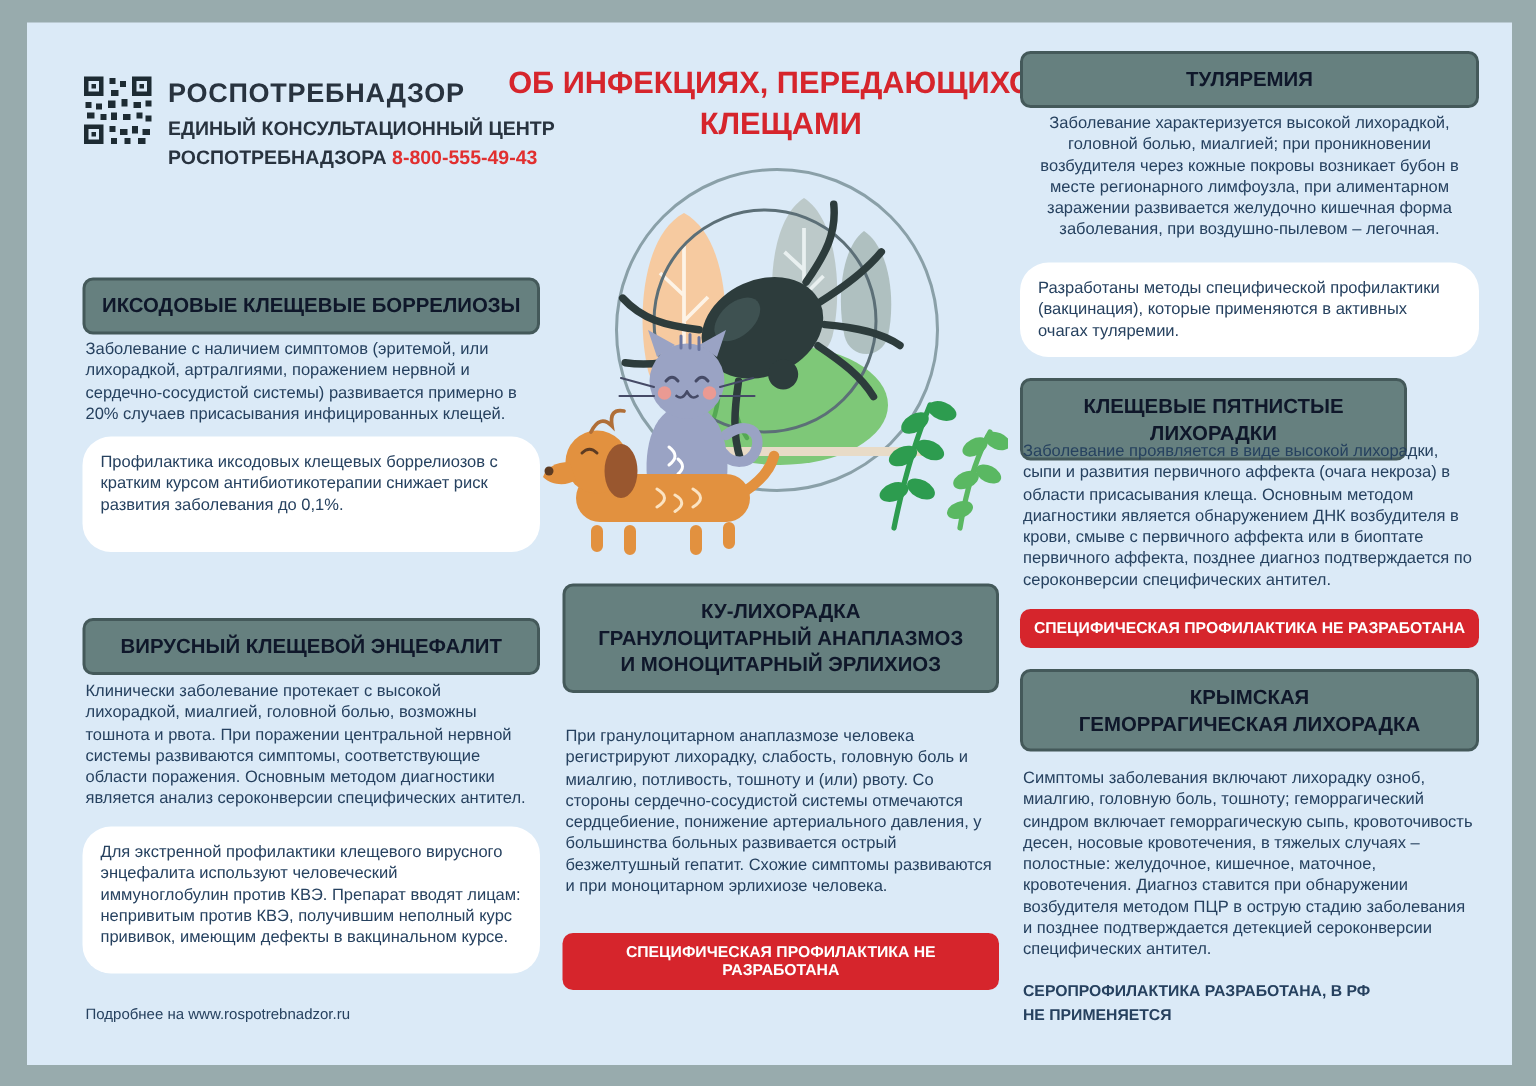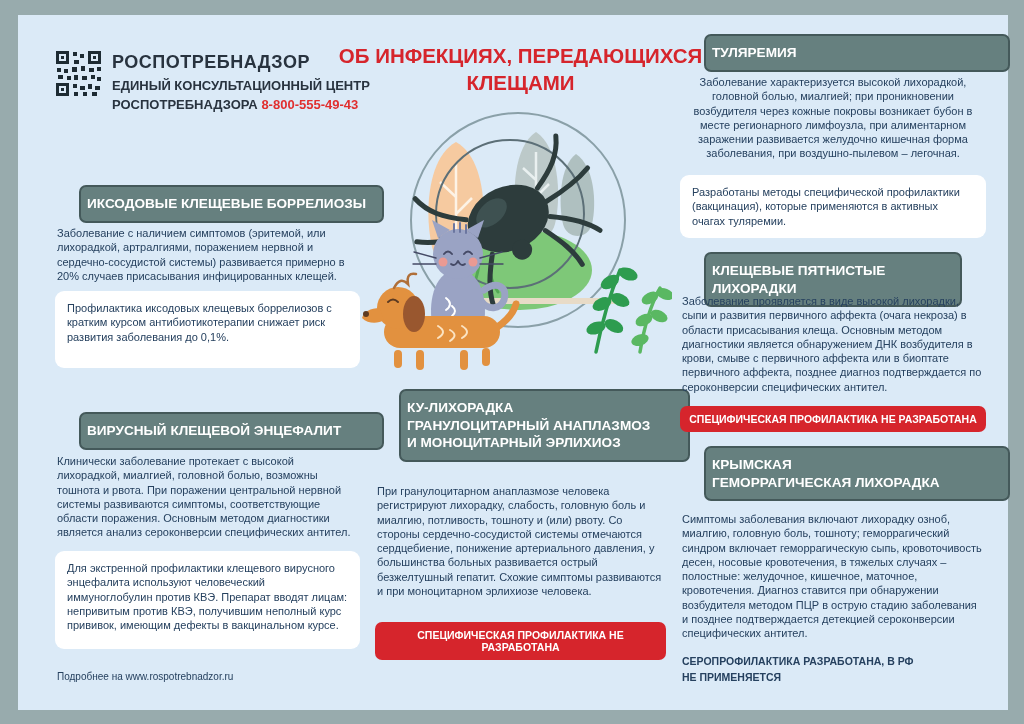--- a/index.html
+++ b/index.html
@@ -19,28 +19,28 @@
   .brand-phone{color:#e12f2f;}
   
   .main-title{
     position:absolute;left:338px;top:42px;width:365px;
     text-align:center;color:#d6252c;font-size:20.5px;font-weight:bold;line-height:1.32;
   }
   
   .hdr{
     position:absolute;box-sizing:border-box;
     background:#66807f;border:2px solid #44595a;border-radius:7px;
-    color:#ffffff;font-weight:bold;font-size:13.6px;line-height:1.3;
-    text-align:left;padding:8px 6px;margin-left:24px;
+    color:#0f172a;font-weight:bold;font-size:13.6px;line-height:1.3;
+    text-align:center;padding:8px 6px;
   }
   .body-text{
     position:absolute;color:#26415f;font-size:11px;line-height:1.3;
   }
   .note{
-    position:absolute;box-sizing:border-box;background:#ffffff;border-radius:9px;
+    position:absolute;box-sizing:border-box;background:#ffffff;border-radius:19px;
     padding:10px 12px;color:#26415f;font-size:11px;line-height:1.3;
   }
   .banner{
     position:absolute;box-sizing:border-box;background:#d6252c;border-radius:7px;
     color:#ffffff;font-weight:bold;font-size:10.5px;text-align:center;padding:7px 4px;
   }
   .footnote{
     position:absolute;color:#26415f;font-size:10.5px;font-weight:bold;line-height:1.5;
   }
   .footer-link{

